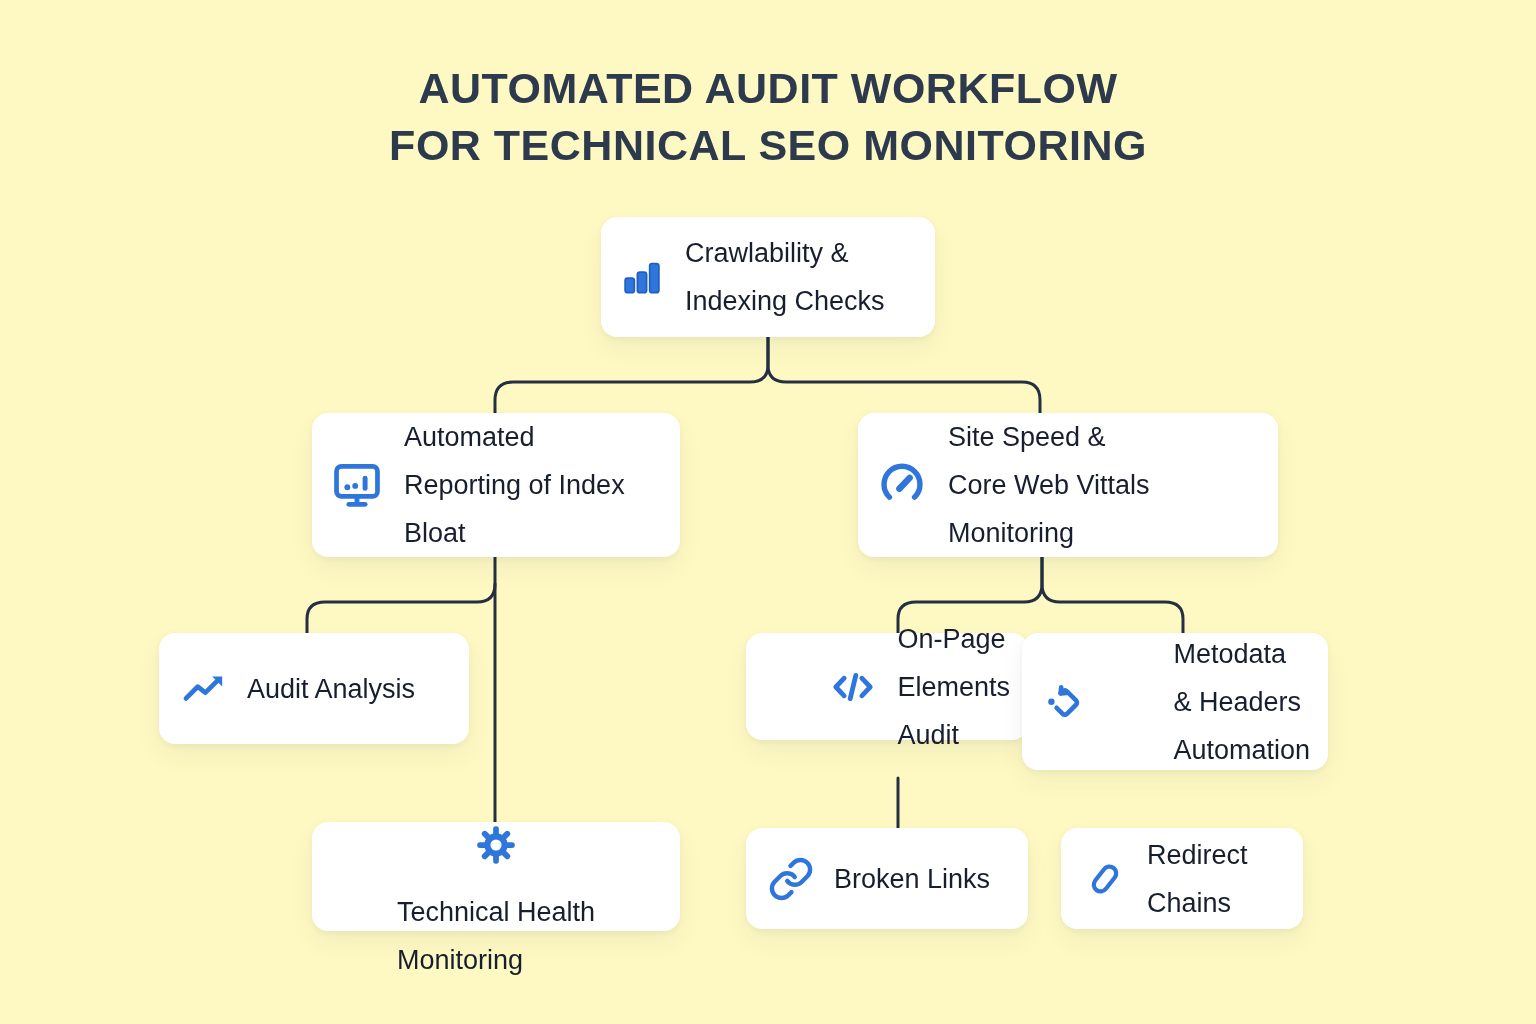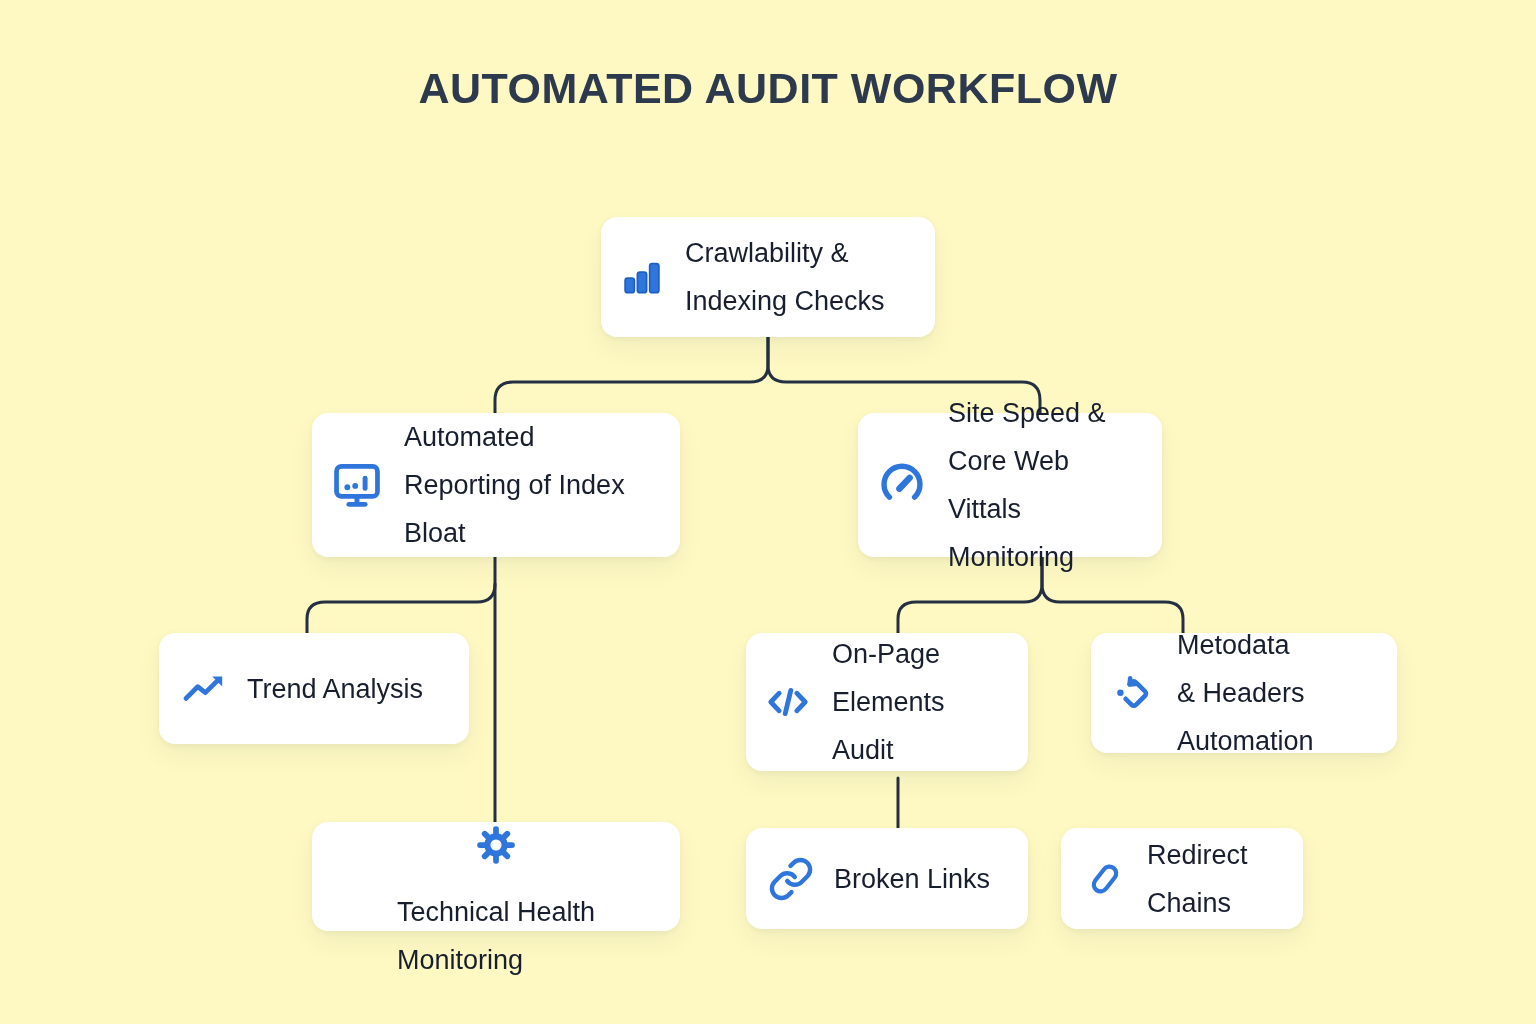--- a/index.html
+++ b/index.html
@@ -22,35 +22,36 @@
   }
   .card-label{
     color:#171e2e;font-size:27px;line-height:48px;white-space:pre-line;
   }
   .icn{flex:0 0 auto;display:block;}
   .stroke{fill:none;stroke:#2f76dc;stroke-linecap:round;stroke-linejoin:round;}
   .fillb{fill:#2f76dc;}
   
   .n-root    {left:601px; top:217px; width:334px; height:120px;}
   .n-bloat   {left:312px; top:413px; width:368px; height:144px;}
-  .n-speed   {left:858px; top:413px; width:304px; height:144px;}
+  .n-speed   {left:858px; top:413px; width:420px; height:144px;}
   .n-trend   {left:159px; top:633px; width:310px; height:111px; padding-left:22px;}
   .n-tech    {left:312px; top:822px; width:368px; height:109px;flex-direction:column;}
-  .n-onpage  {left:746px; top:633px; width:282px; height:138px;}
-  .n-meta    {left:1091px;top:633px; width:306px; height:120px;}
+  .n-onpage  {left:746px; top:633px; width:282px; height:107px;justify-content:flex-end;}
+  .n-meta    {left:1022px;top:633px; width:306px; height:137px;justify-content:space-between;}
   .n-broken  {left:746px; top:828px; width:282px; height:101px; padding-left:22px;}
   .n-redirect{left:1061px;top:828px; width:242px; height:101px; padding-left:22px;}
 </style>
 </head>
 <body>
 
 <div class="canvas">
 
   <div class="title">
     <div>AUTOMATED AUDIT WORKFLOW</div>
+    <div>FOR TECHNICAL SEO MONITORING</div>
   </div>
 
   <svg class="connectors" viewBox="0 0 1536 1024">
     <path d="M768 337 V365 Q768 382 750 382 H513 Q495 382 495 400 V413"></path>
     <path d="M768 337 V365 Q768 382 786 382 H1022 Q1040 382 1040 400 V413"></path>
     <path d="M495 557 V822"></path>
     <path d="M495 584 Q495 602 477 602 H325 Q307 602 307 619 V633"></path>
     <path d="M1042 557 V584 Q1042 602 1024 602 H916 Q898 602 898 619 V633"></path>
     <path d="M1042 557 V584 Q1042 602 1060 602 H1165 Q1183 602 1183 619 V633"></path>
     <path d="M898 778 V828"></path>
@@ -91,21 +92,21 @@
     <div class="card-label">Site Speed &amp;
 Core Web Vittals
 Monitoring</div>
   </div>
 
   <div class="card n-trend">
     <svg class="icn" width="46" height="46" viewBox="0 0 24 24">
       <path class="stroke" d="M2.6 16.9 L8.7 10.8 L12.7 13.9 L19.2 7.5" stroke-width="2.5"></path>
       <path class="fillb" d="M16.3 5.5 L21.5 5.5 L21.5 10.7 Z"></path>
     </svg>
-    <div class="card-label">Trend Analysis</div>
+    <div class="card-label">Audit Analysis</div>
   </div>
 
   <div class="card n-tech">
     <svg class="icn" width="46" height="46" viewBox="0 0 24 24">
       <g fill="#2f76dc">
         <rect x="10.5" y="2.2" width="3" height="19.6" rx="1.4"></rect>
         <rect x="10.5" y="2.2" width="3" height="19.6" rx="1.4" transform="rotate(45 12 12)"></rect>
         <rect x="10.5" y="2.2" width="3" height="19.6" rx="1.4" transform="rotate(90 12 12)"></rect>
         <rect x="10.5" y="2.2" width="3" height="19.6" rx="1.4" transform="rotate(135 12 12)"></rect>
         <circle cx="12" cy="12" r="6.1"></circle>

